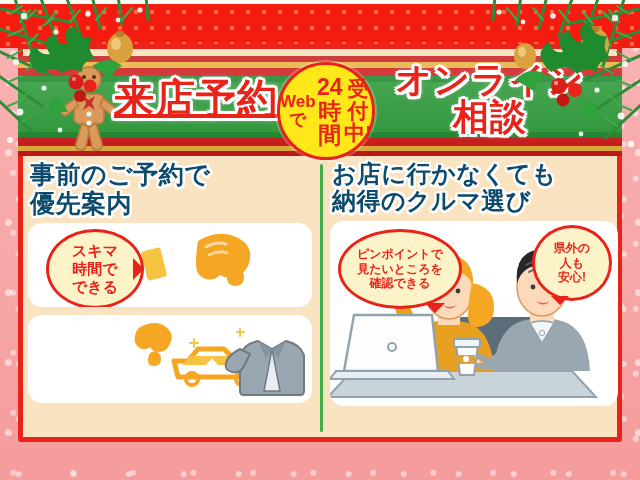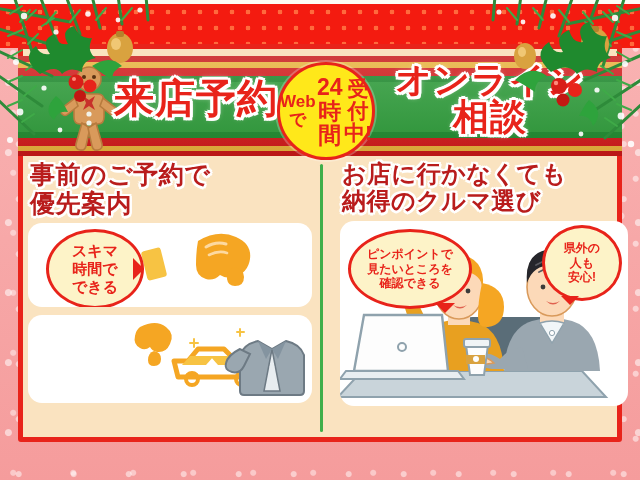--- a/index.html
+++ b/index.html
@@ -67,47 +67,47 @@
 
   
   .ribbon-title{
     position:absolute;color:#e8231a;font-weight:bold;line-height:1.02;
     text-align:center;letter-spacing:1px;
     text-shadow:
       -2.5px -2.5px 0 #fff, 2.5px -2.5px 0 #fff,-2.5px 2.5px 0 #fff, 2.5px 2.5px 0 #fff,
       -3px 0 0 #fff, 3px 0 0 #fff, 0 -3px 0 #fff, 0 3px 0 #fff,
       0 0 6px rgba(255,255,255,.9);
   }
-  #title-left{left:96px;top:78px;width:200px;font-size:40px;}
+  #title-left{left:96px;top:78px;width:200px;font-size:40px;text-decoration:underline;}
   #title-right{left:370px;top:62px;width:240px;font-size:36px;}
 
   
   .badge{
     position:absolute;left:277px;top:62px;width:92px;height:92px;border-radius:50%;
     background:#ffe81a;border:3px solid #e8231a;
     display:flex;flex-direction:row;align-items:center;justify-content:center;
     color:#e8231a;font-weight:bold;line-height:1.05;text-align:center;
     box-shadow:0 0 0 2px rgba(255,255,255,.25);
   }
   .badge .l1{font-size:17px;}
   .badge .l2{font-size:23px;}
   .badge .l3{font-size:21px;}
 
   
   .panel{position:absolute;top:160px;height:278px;}
   #panel-left{left:28px;width:284px;}
-  #panel-right{left:340px;width:288px;}
+  #panel-right{left:330px;width:288px;}
 
   .divider{
     position:absolute;left:320px;top:164px;width:3px;height:268px;
     background:#3fae4a;border-radius:2px;
   }
 
   .panel-head{
-    color:#b91c1c;font-weight:bold;font-size:25px;line-height:1.14;
+    color:#0c4a6e;font-weight:bold;font-size:25px;line-height:1.14;
     text-shadow:
       -2px -2px 0 #fff,2px -2px 0 #fff,-2px 2px 0 #fff,2px 2px 0 #fff,
       -2.5px 0 0 #fff,2.5px 0 0 #fff,0 -2.5px 0 #fff,0 2.5px 0 #fff;
     margin:0 0 6px 2px;letter-spacing:.5px;
   }
   #panel-right .panel-head{font-size:24px;}
 
   .card{background:#fff;border-radius:14px;position:relative;overflow:hidden;}
   #card-l1{height:84px;margin-bottom:8px;}
   #card-l2{height:88px;}

